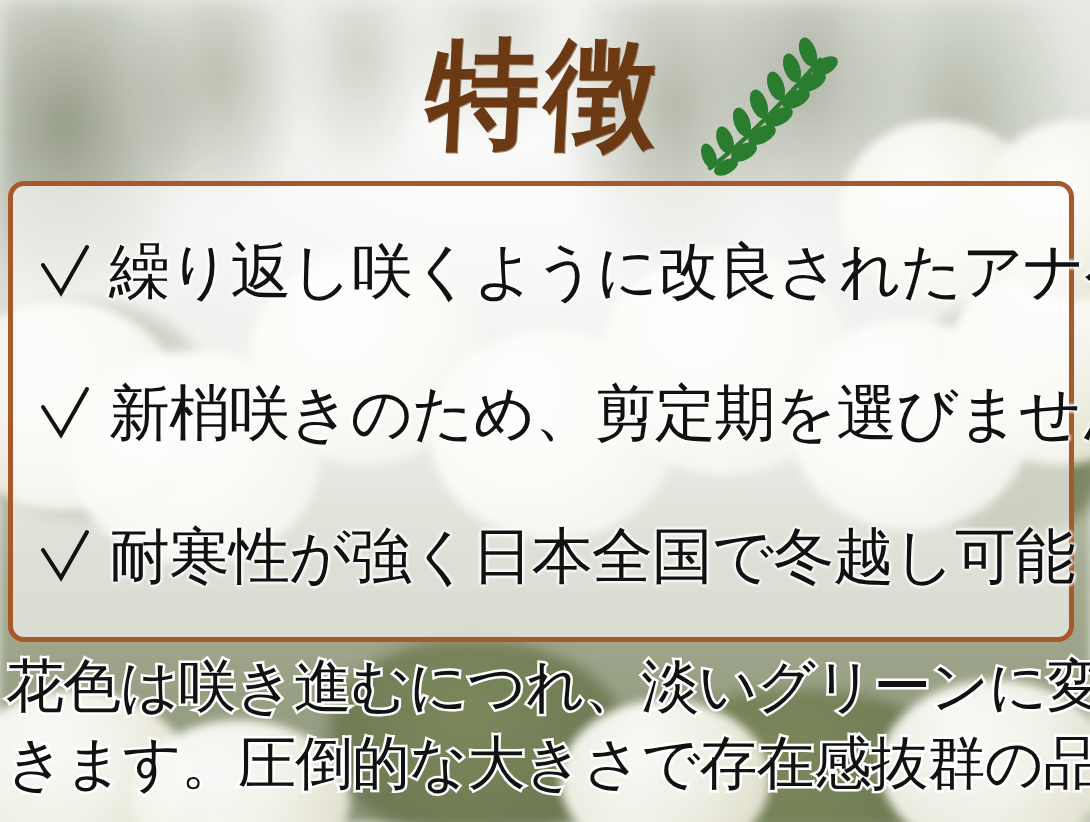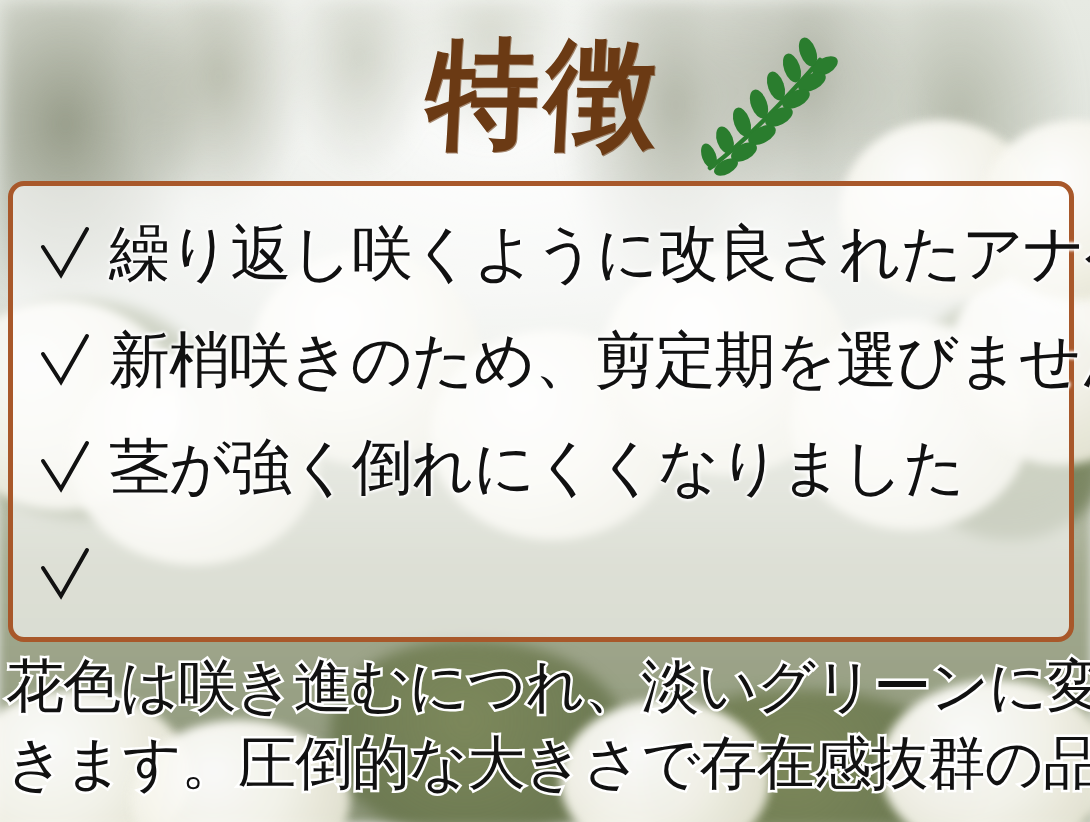--- a/index.html
+++ b/index.html
@@ -221,31 +221,26 @@
       <div class="feature-text">繰り返し咲くように改良されたアナベル</div>
     </div>
 
     <div class="feature-row">
       <svg class="check-icon" viewBox="0 0 56 64">
         <path d="M6 26 L24 54 L50 8" fill="none" stroke="#111111" stroke-width="4" stroke-linecap="round" stroke-linejoin="miter"></path>
       </svg>
       <div class="feature-text">新梢咲きのため、剪定期を選びません</div>
     </div>
 
+
     <div class="feature-row">
       <svg class="check-icon" viewBox="0 0 56 64">
         <path d="M6 26 L24 54 L50 8" fill="none" stroke="#111111" stroke-width="4" stroke-linecap="round" stroke-linejoin="miter"></path>
       </svg>
-      <div class="feature-text">茎が強く倒れにくくなりました</div>
-    </div>
-
-    <div class="feature-row">
-      <svg class="check-icon" viewBox="0 0 56 64">
-        <path d="M6 26 L24 54 L50 8" fill="none" stroke="#111111" stroke-width="4" stroke-linecap="round" stroke-linejoin="miter"></path>
-      </svg>
+      <div class="feature-text">耐寒性が強く日本全国で冬越し可能</div>
     </div>
 
   </div>
 
   <div class="caption">
     <div class="caption-line">花色は咲き進むにつれ、淡いグリーンに変わってい</div>
     <div class="caption-line">きます。圧倒的な大きさで存在感抜群の品種です。</div>
   </div>
 
 </div>

